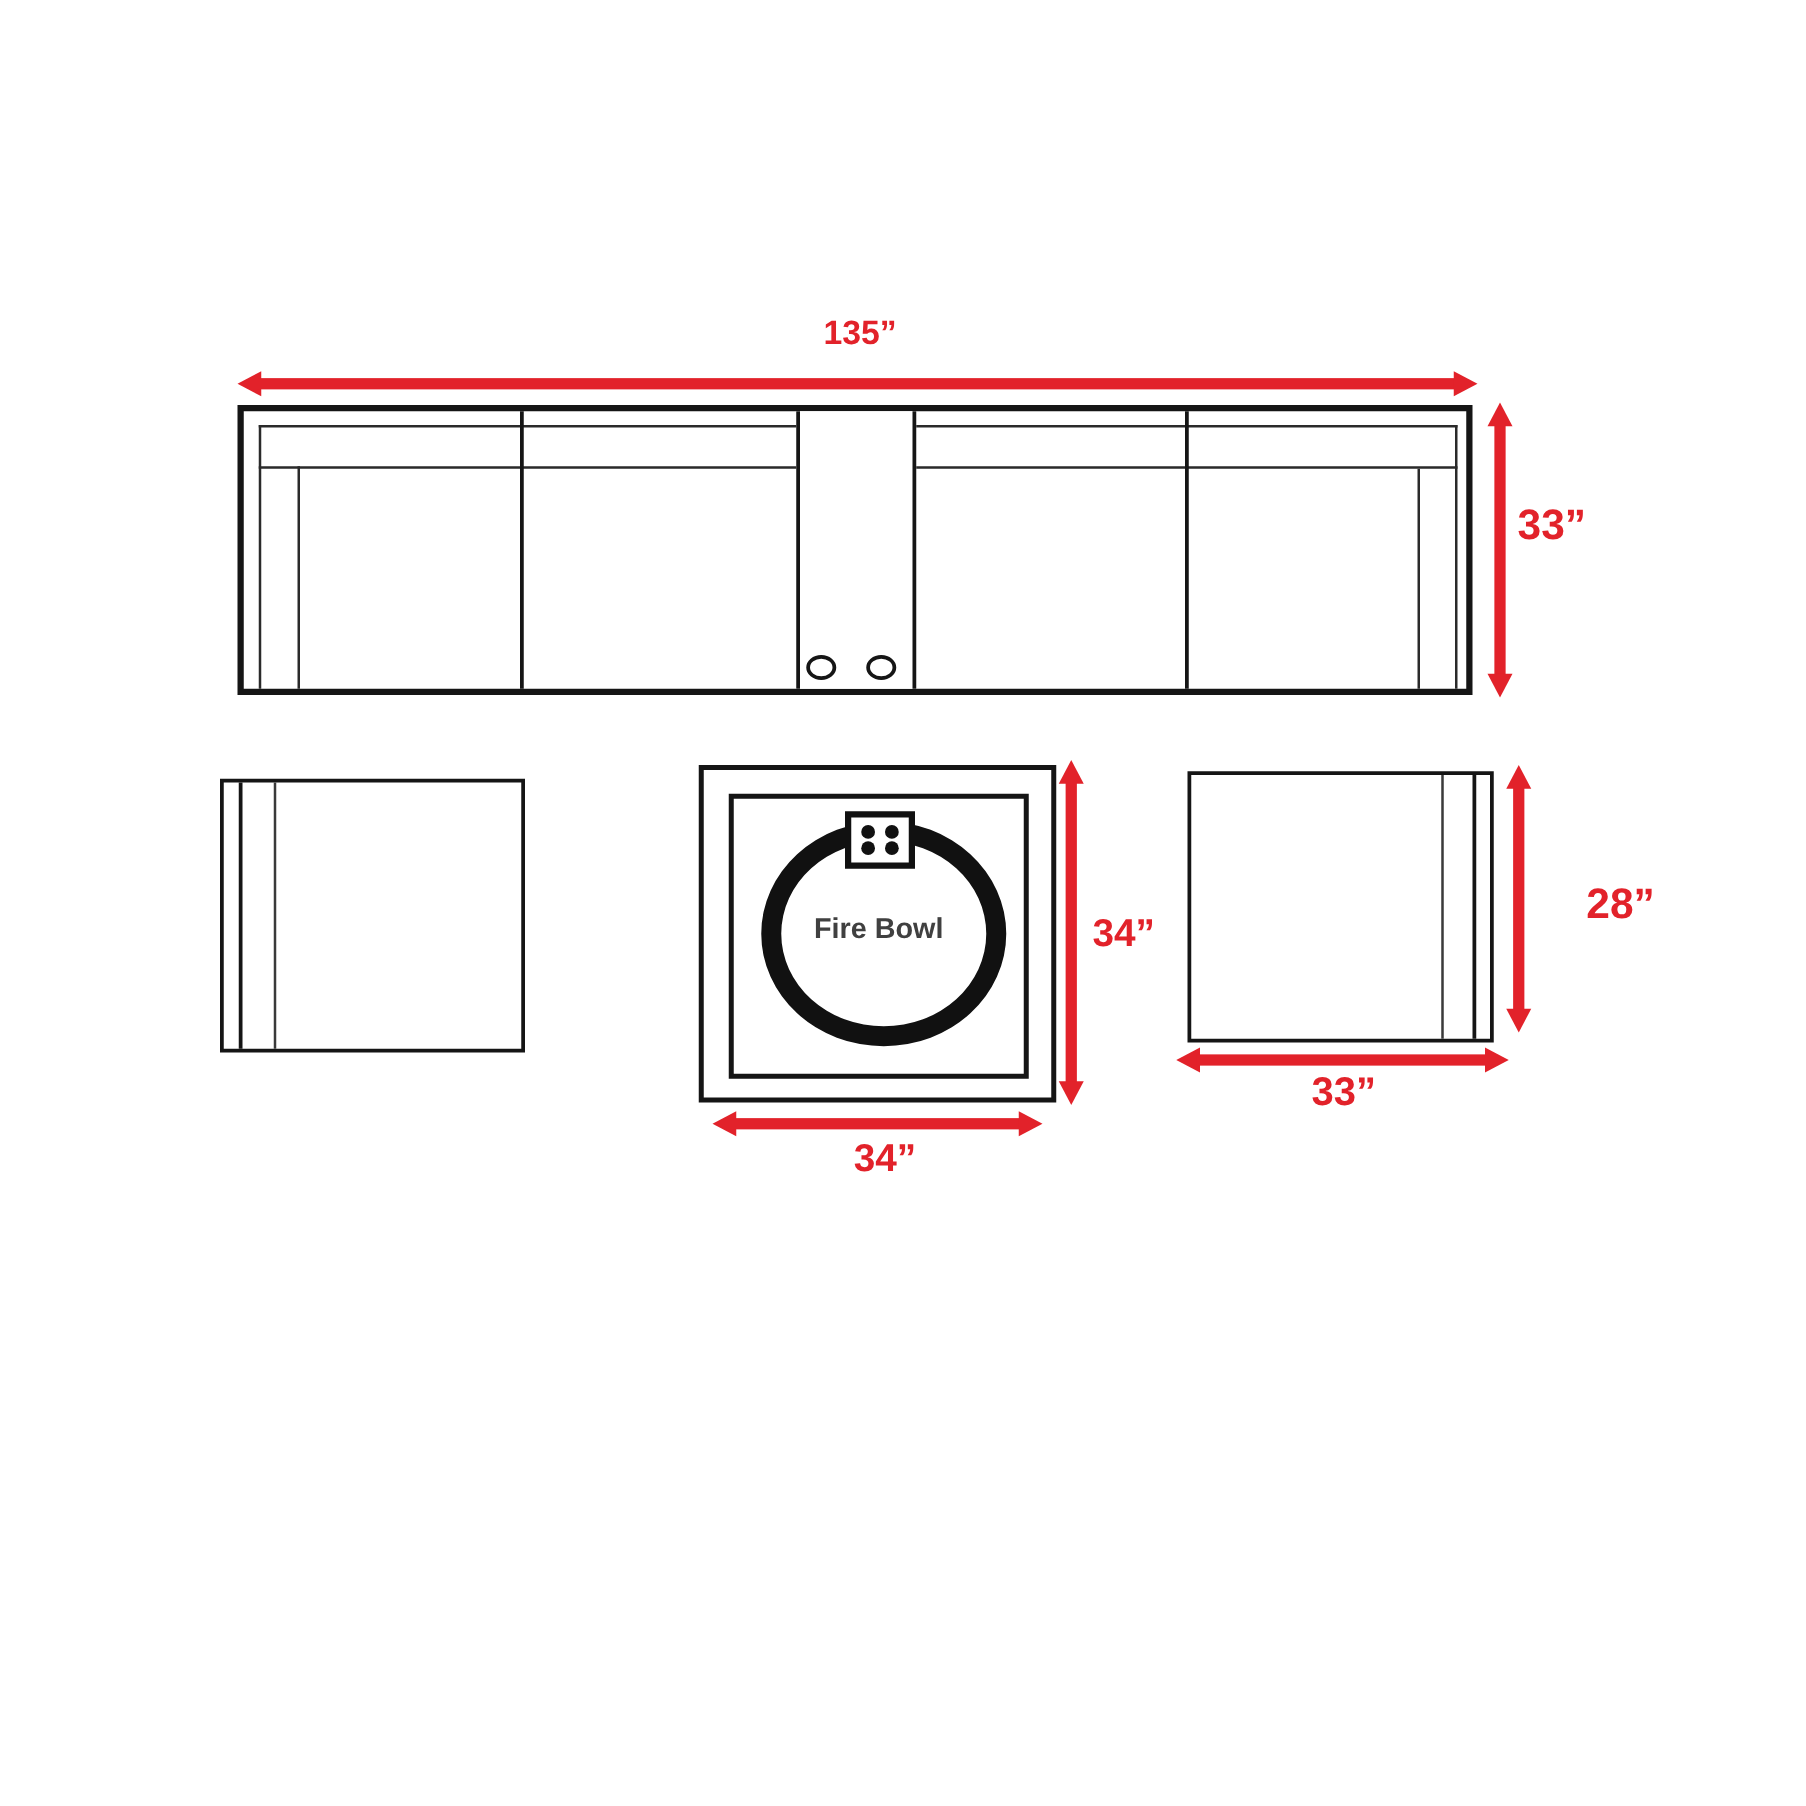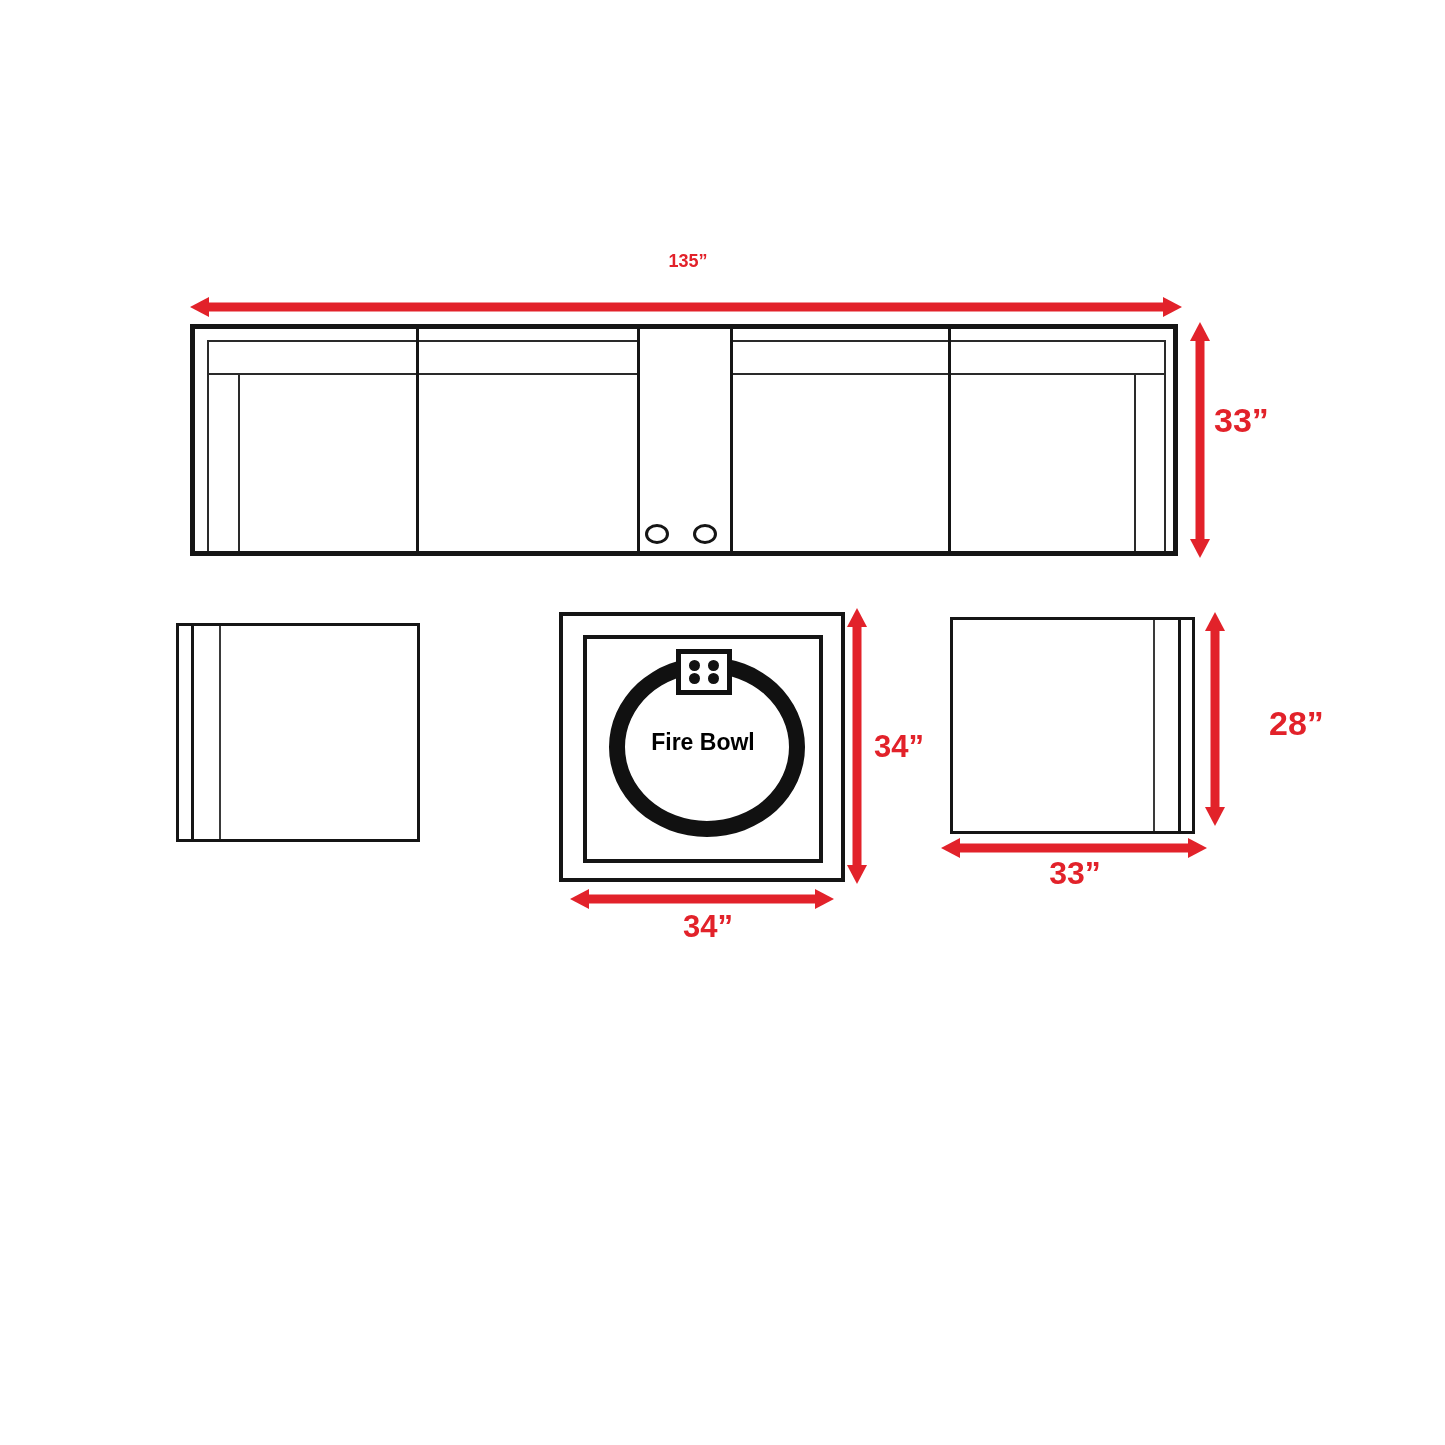--- a/index.html
+++ b/index.html
@@ -42,38 +42,38 @@
   .tl-line-b { position:absolute; left:40px; top:0; bottom:0; width:2px; background:#3a3a3a; }
 
   
   .fire-outer { position:absolute; left:559px; top:612px; width:286px; height:270px; border:4px solid #151515; background:#fff; }
   .fire-inner { position:absolute; left:20px; top:19px; width:240px; height:228px; border:4px solid #151515; background:#fff; }
   .fire-ring  { position:absolute; left:22px; top:18px; width:196px; height:180px; border:16px solid #111; border-radius:50%; }
   .burner { position:absolute; left:89px; top:10px; width:56px; height:46px; border:5px solid #111; background:#fff; }
   .burner .dot { position:absolute; width:11px; height:11px; border-radius:50%; background:#111; }
   .burner .d1 { left:8px; top:6px; } .burner .d2 { right:8px; top:6px; }
   .burner .d3 { left:8px; bottom:6px; } .burner .d4 { right:8px; bottom:6px; }
-  .fire-label { position:absolute; left:0; right:0; top:90px; text-align:center; font-size:23px; font-weight:700; color:#000000; }
+  .fire-label { position:absolute; left:0; right:0; top:90px; text-align:center; font-size:23px; font-weight:700; color:#404040; }
 
   
   .table-right { position:absolute; left:950px; top:617px; width:245px; height:217px; border:3px solid #151515; background:#fff; }
   .tr-line-thin  { position:absolute; right:37px; top:0; bottom:0; width:2px; background:#3a3a3a; }
   .tr-line-thick { position:absolute; right:11px; top:0; bottom:0; width:3px; background:#151515; }
 </style>
 </head>
 <body>
 
 <div class="canvas">
 
   <div class="harrow" style="left:190px; top:295px; width:992px; height:24px;">
     <div class="head-l"></div>
     <div class="shaft"></div>
     <div class="head-r"></div>
   </div>
-  <div class="dim-label" style="left:608px; top:252px; width:160px; text-align:center; font-size:18px;">135”</div>
+  <div class="dim-label" style="left:608px; top:252px; width:160px; text-align:center; font-size:27px;">135”</div>
 
   <div class="sofa-body">
     <div class="inner-frame"></div>
     <div class="backrest-line"></div>
     <div class="armrest-left"></div>
     <div class="armrest-right"></div>
     <div class="divider-left"></div>
     <div class="divider-right"></div>
     <div class="console">
       <div class="cup c1"></div>

